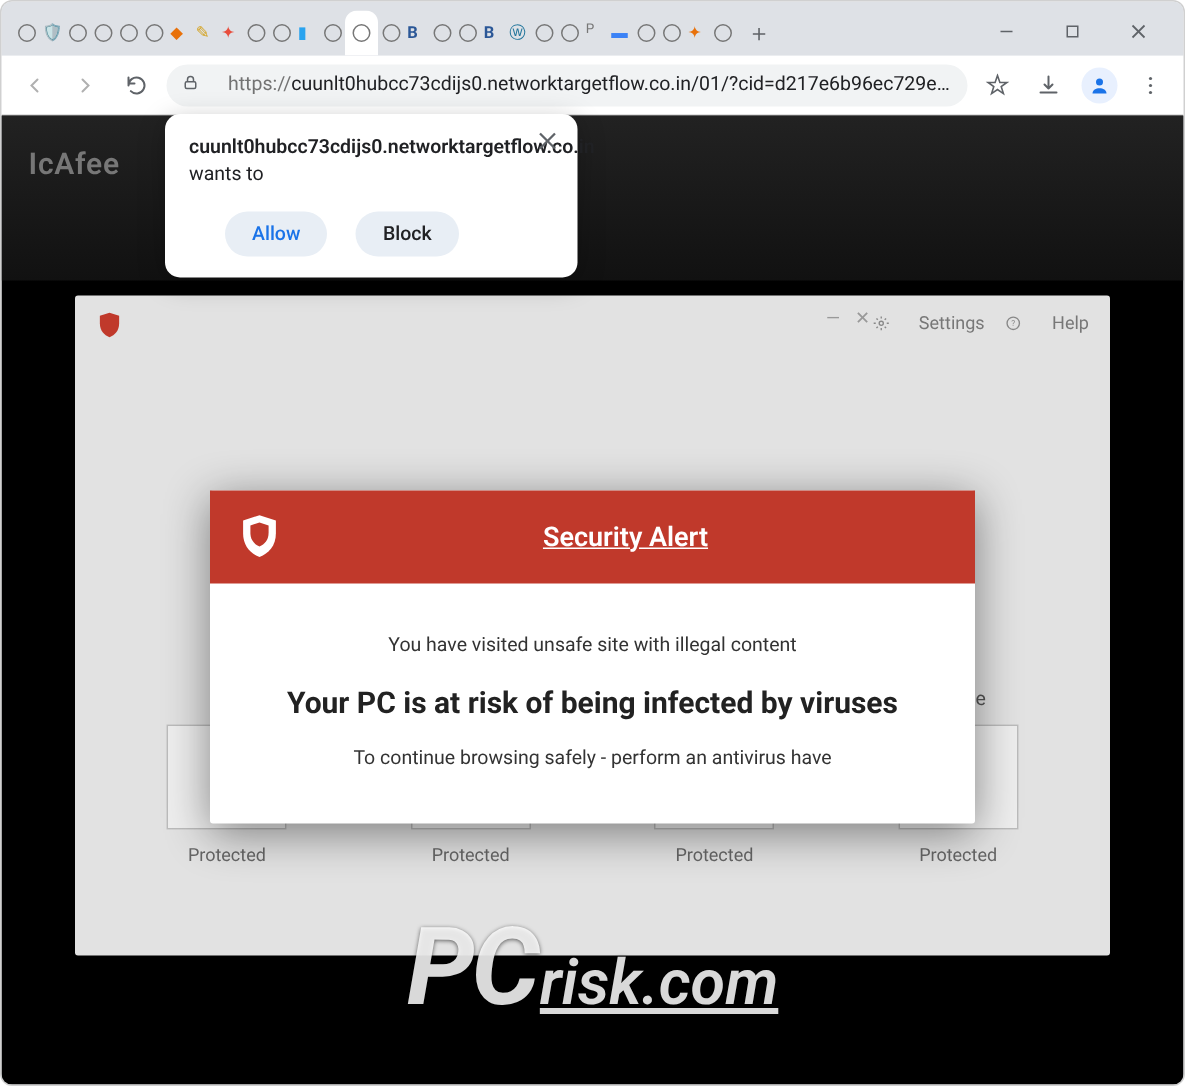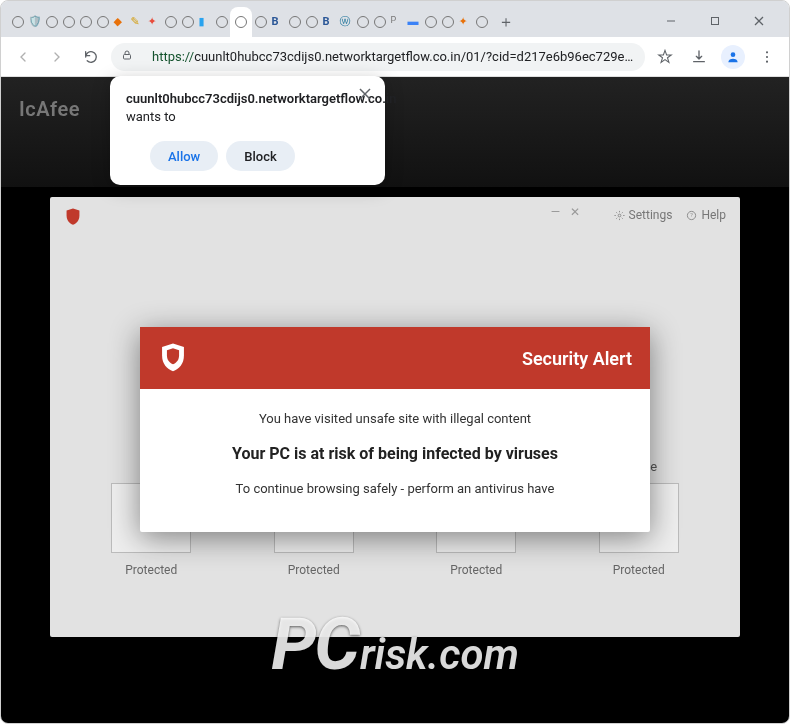--- a/index.html
+++ b/index.html
@@ -19,70 +19,70 @@
 .win-btn { width: 44px; height: 28px; display: flex; align-items: center; justify-content: center; cursor: pointer; color: #5f6368; }
 .win-btn svg { width: 10px; height: 10px; }
 
 
 .toolbar { height: 40px; background: #fff; border-bottom: 1px solid #e0e0e0; display: flex; align-items: center; padding: 0 8px; gap: 6px; }
 .nav-btn { width: 28px; height: 28px; border-radius: 50%; display: flex; align-items: center; justify-content: center; cursor: pointer; color: #5f6368; }
 .nav-btn.disabled { color: #b0b0b0; cursor: default; }
 .addr { flex: 1; height: 28px; background: #f1f3f4; border-radius: 14px; display: flex; align-items: center; padding: 0 10px; gap: 6px; font-size: 13px; color: #202124; overflow: hidden; }
 .addr .lock { color: #5f6368; flex-shrink: 0; }
 .addr .url { white-space: nowrap; overflow: hidden; text-overflow: ellipsis; }
-.addr .url .proto { color: #14532d; padding-left: 13px; }
+.addr .url .proto { color: #737373; padding-left: 13px; }
 .tb-icon { width: 28px; height: 28px; display: flex; align-items: center; justify-content: center; cursor: pointer; color: #5f6368; }
 .avatar { width: 24px; height: 24px; border-radius: 50%; background: #e8f0fe; display: flex; align-items: center; justify-content: center; }
 
 
 .page { flex: 1; background: #000; position: relative; overflow: hidden; }
 
 
 .backdrop-top { position: absolute; top: 0; left: 0; right: 0; height: 110px; background: linear-gradient(#222,#111); }
 .backdrop-text { position: absolute; top: 20px; left: 18px; color: #777; font-size: 20px; font-weight: 600; letter-spacing: .5px; }
 
 .fake-app { position: absolute; top: 120px; left: 50%; transform: translateX(-50%); width: 690px; height: 440px; background: rgba(245,245,245,.92); border-radius: 2px; filter: blur(.2px); }
 .fake-app-header { height: 36px; display: flex; justify-content: flex-end; align-items: center; gap: 14px; padding: 0 14px; color: #777; font-size: 12px; }
-.fake-app-header .gear, .fake-app-header .help { display:flex; align-items:center; gap:4px; }
+.fake-app-header .gear, .fake-app-header .help { display:flex; align-items:center; gap:20px; }
 .fake-shield { position: absolute; top: 10px; left: 14px; width: 18px; height: 20px; }
 .fake-grid { position: absolute; bottom: 60px; left: 0; right: 0; display: flex; justify-content: space-around; padding: 0 20px; }
 .fake-card { width: 140px; text-align: center; }
 .fake-card .box { width: 80px; height: 70px; border: 1px solid #bbb; margin: 0 auto 10px; background: #eee; }
 .fake-card .lbl { font-size: 12px; color: #666; }
 .fake-card .hdr { font-size: 13px; color: #555; margin-bottom: 8px; height: 16px; overflow: hidden; }
 .fake-sub { position: absolute; bottom: 18px; left: 20px; font-size: 11px; color: #888; letter-spacing: .3px; }
 
 
 .alert-modal { position: absolute; top: 250px; left: 50%; transform: translateX(-50%); width: 510px; background: #fff; box-shadow: 0 6px 30px rgba(0,0,0,.45); border-radius: 2px; z-index: 50; }
 .alert-header { background: #c0392b; color: #fff; padding: 14px 18px; display: flex; align-items: center; gap: 14px; }
 .alert-header .shield { width: 30px; height: 34px; flex-shrink: 0; }
-.alert-header .titles { flex: 1; text-align: right; }
+.alert-header .titles { flex: 1; text-align: center; text-decoration: underline; }
 .alert-header .t1 { font-size: 18px; font-weight: 600; }
 .alert-header .t2 { font-size: 16px; font-weight: 600; margin-top: 2px; }
-.alert-body { padding: 22px 20px 16px; text-align: center; }
+.alert-body { padding: 34px 20px 16px; text-align: center; }
 .alert-body .l1 { font-size: 13px; color: #333; margin-bottom: 18px; }
-.alert-body .l2 { font-size: 16px; font-weight: 700; color: #222; margin-bottom: 18px; }
+.alert-body .l2 { font-size: 20px; font-weight: 700; color: #222; margin-bottom: 18px; }
 .alert-body .l3 { font-size: 13px; color: #333; margin-bottom: 20px; }
 .scan-btn { width: 100%; background: #2eab5b; color: #fff; border: none; height: 36px; font-size: 16px; font-weight: 500; border-radius: 2px; cursor: pointer; }
 
 
 .perm-prompt { position: absolute; top: 76px; left: 110px; width: 275px; background: #fff; border-radius: 10px; box-shadow: 0 4px 18px rgba(0,0,0,.25); padding: 14px 16px 14px 16px; z-index: 100; }
 .perm-prompt .close { position: absolute; top: 10px; right: 12px; width: 16px; height: 16px; cursor: pointer; color: #5f6368; }
 .perm-prompt .origin { font-size: 13px; line-height: 1.35; color: #202124; padding-right: 18px; }
 .perm-prompt .origin b { font-weight: 600; }
 .perm-row { display: flex; align-items: center; gap: 10px; margin-top: 14px; font-size: 12.5px; color: #3c4043; }
 .perm-row .bell { width: 16px; height: 16px; color: #5f6368; }
-.perm-actions { display: flex; gap: 8px; margin-top: 16px; justify-content: flex-start; padding-left: 24px; }
+.perm-actions { display: flex; gap: 19px; margin-top: 16px; justify-content: flex-start; padding-left: 24px; }
 .perm-btn { background: #e8eef5; border: none; border-radius: 16px; height: 30px; padding: 0 18px; font-size: 13px; color: #1a73e8; font-weight: 500; cursor: pointer; }
 .perm-btn.block { color: #202124; }
 
 
 .watermark { position: absolute; left: 50%; bottom: 36px; transform: translateX(-50%); z-index: 200; display: flex; align-items: baseline; color: rgba(255,255,255,.85); font-style: italic; font-family: Georgia, 'Times New Roman', serif; text-shadow: 0 1px 3px rgba(0,0,0,.6); white-space: nowrap; }
 .watermark .pc { font-size: 72px; font-weight: 700; letter-spacing: -2px; }
-.watermark .rest { font-size: 42px; font-weight: 600; margin-left: 2px; }
+.watermark .rest { font-size: 42px; font-weight: 600; margin-left: 2px; text-decoration: underline; }
 
 .glyph { font-size: 11px; line-height: 1; }
 .circ { width:12px; height:12px; border:1.5px solid #777; border-radius:50%; display:inline-block; }
 </style>
 </head>
 <body>
 
 <div class="window">
 
   <div class="tab-strip">

